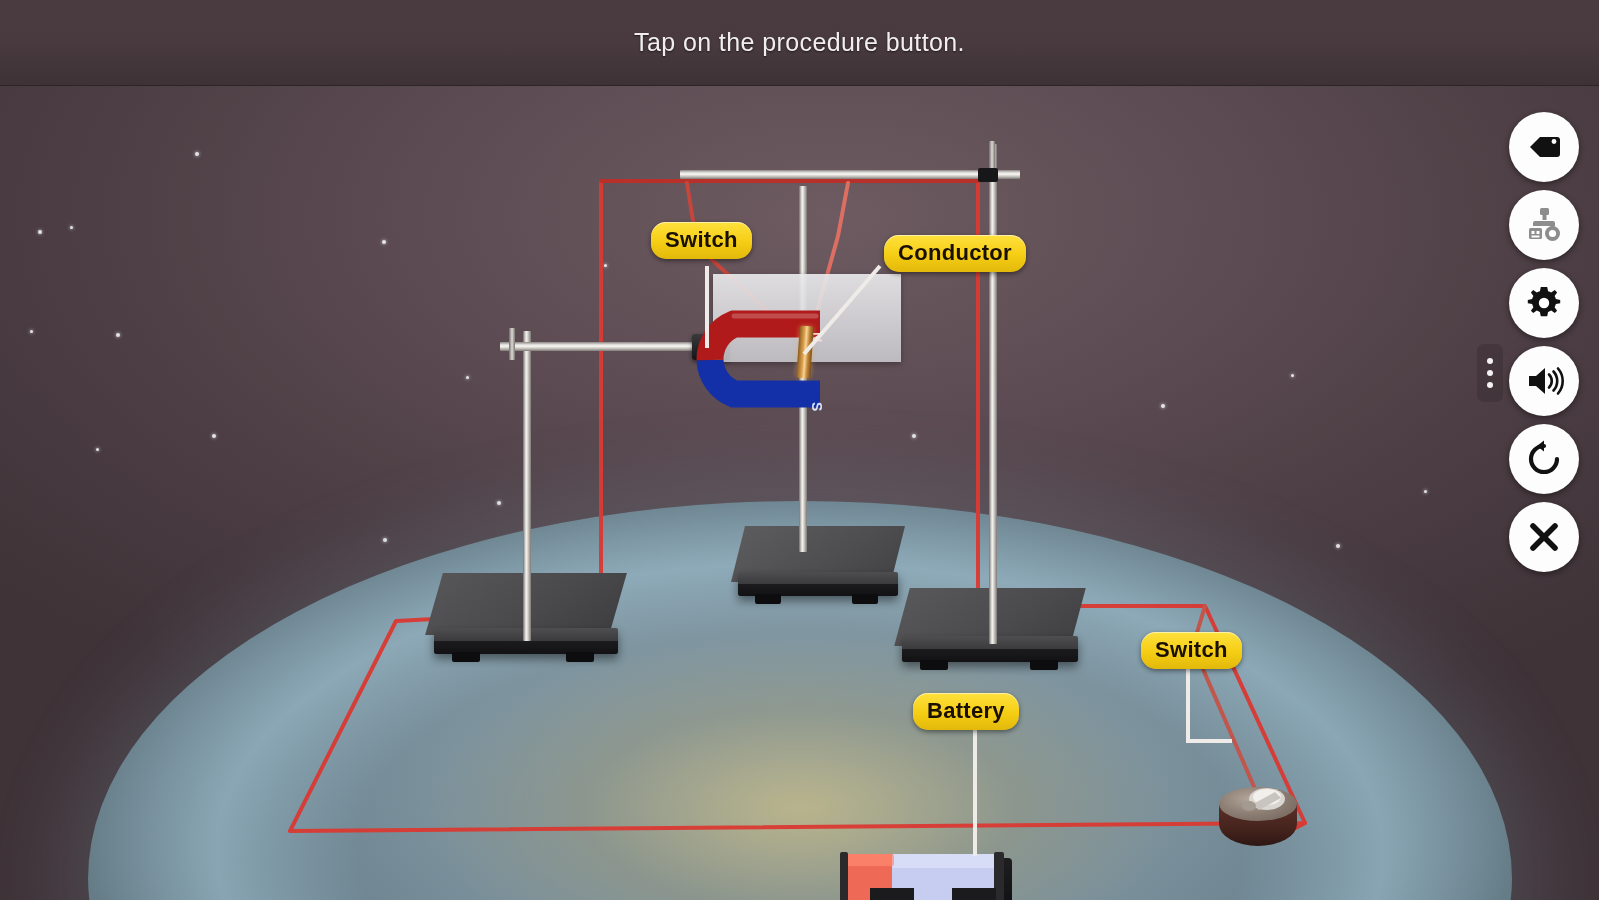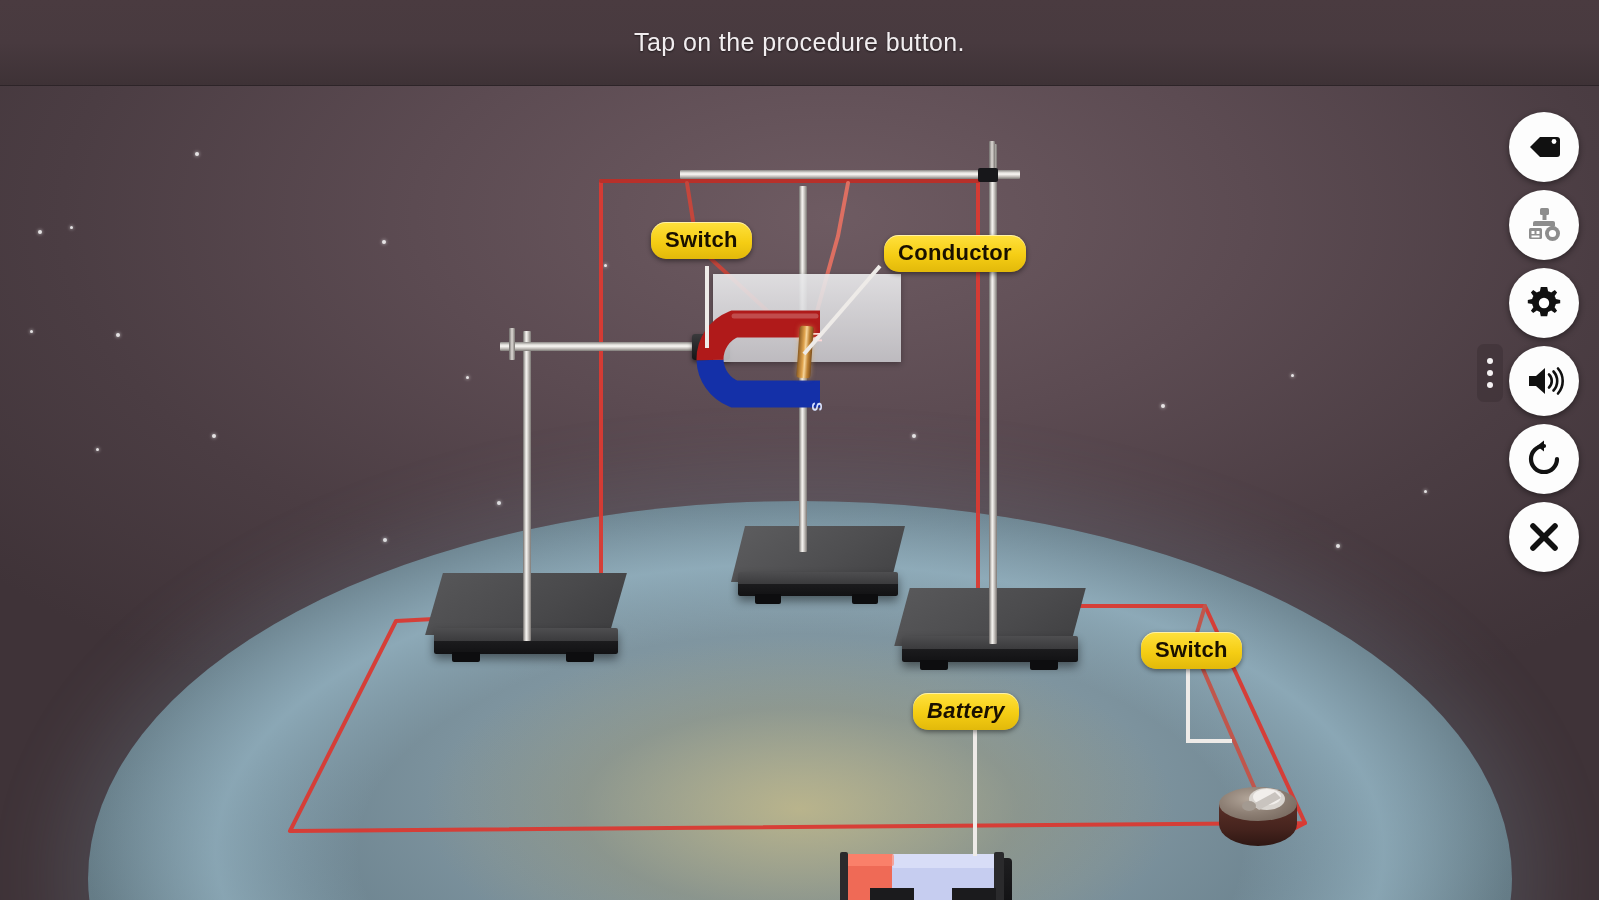--- a/index.html
+++ b/index.html
@@ -203,21 +203,21 @@
 
     <svg style="position:absolute;left:0;top:0;width:1599px;height:814px;overflow:visible;">
       <line x1="707" y1="180" x2="707" y2="262" stroke="#eeebe8" stroke-width="4"></line>
       <line x1="880" y1="180" x2="804" y2="268" stroke="#eeebe8" stroke-width="4"></line>
       <line x1="975" y1="638" x2="975" y2="770" stroke="#eeebe8" stroke-width="4"></line>
       <polyline points="1188,575 1188,655 1232,655" fill="none" stroke="#eeebe8" stroke-width="4"></polyline>
     </svg>
 
     <div class="label-badge" style="left:651px;top:136px;">Switch</div>
     <div class="label-badge" style="left:884px;top:149px;">Conductor</div>
-    <div class="label-badge" style="left:913px;top:607px;font-style:italic;">Battery</div>
+    <div class="label-badge" style="left:913px;top:607px;">Battery</div>
     <div class="label-badge" style="left:1141px;top:546px;">Switch</div>
 
   </div>
 
   <div id="toolbar">
 
     <div id="drag-handle">
       <i></i>
         <i></i>
         <i></i>

